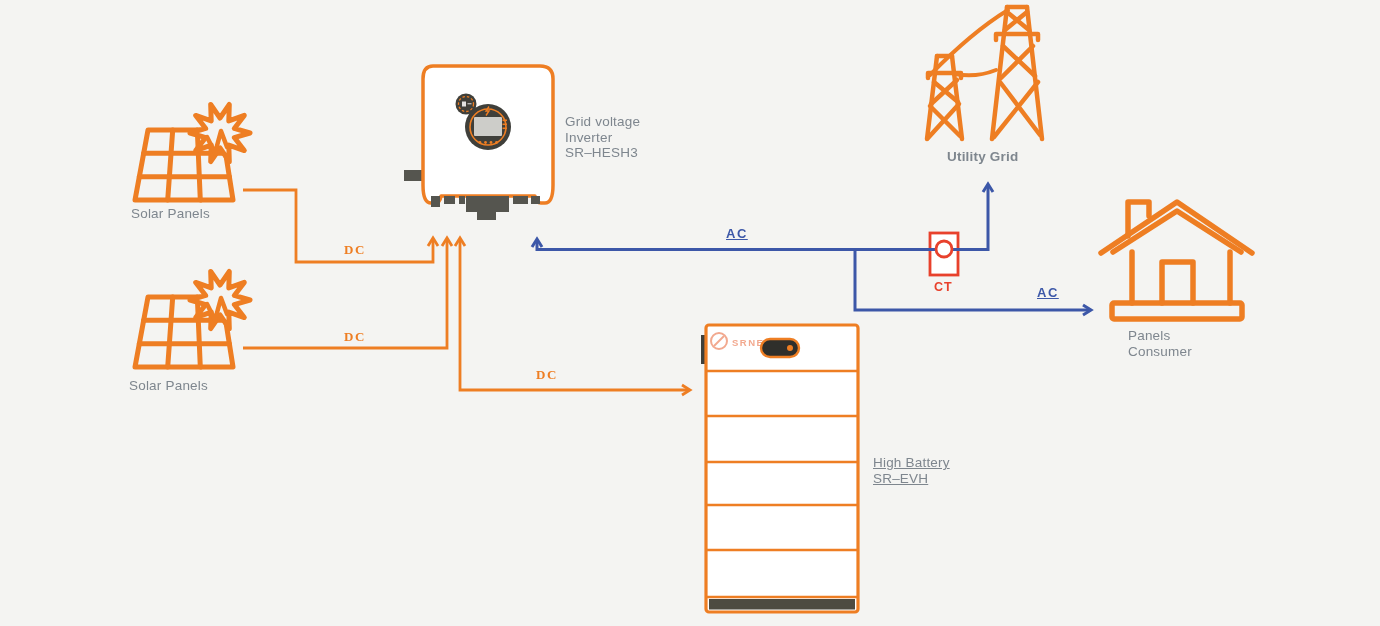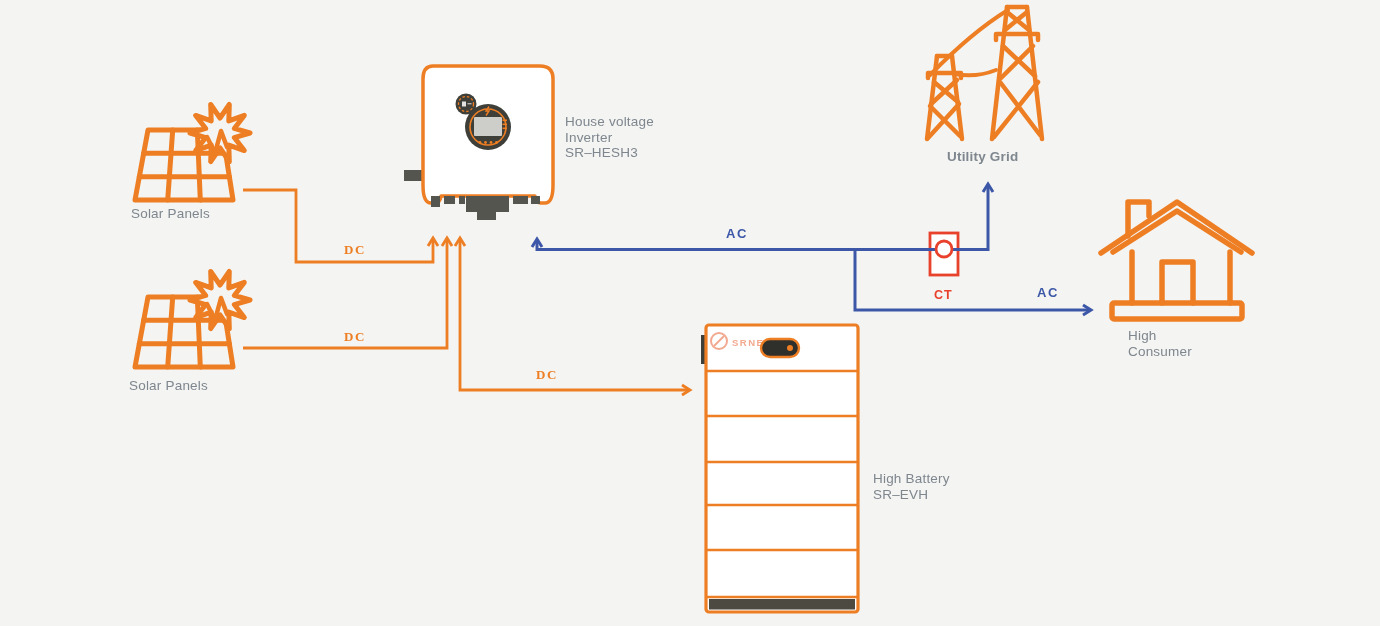--- a/index.html
+++ b/index.html
@@ -16,22 +16,22 @@
     color:var(--text_gray,#7E868E);
     font-size:13.5px;line-height:15.5px;
     white-space:pre-line;
     letter-spacing:.2px;
   }
   .lbl-flow{
     position:absolute;font-weight:bold;font-size:13px;
     letter-spacing:1.5px;white-space:nowrap;
   }
   .lbl-dc{color:var(--orange,#EE7E23);font-family:Liberation Serif, serif;}
-  .lbl-ac{color:var(--blue,#3C57A8);}
-  .lbl-ct{color:var(--red,#E8412C);font-size:12.5px;letter-spacing:1px;margin-top:8px;}
+  .lbl-ac{color:var(--blue,#3C57A8);text-decoration:underline;}
+  .lbl-ct{color:var(--red,#E8412C);font-size:12.5px;letter-spacing:1px;}
   
   .s-or{stroke:var(--orange,#EE7E23);}
   .s-bl{stroke:var(--blue,#3C57A8);}
   .s-rd{stroke:var(--red,#E8412C);}
   .s-br{stroke:var(--brand,#F2A98F);}
   .f-no{fill:none;}
   .f-wh{fill:#FFFFFF;}
   .f-bg{fill:var(--bg,#F4F4F2);}
   .f-dk{fill:var(--dark,#3F3F3A);}
   .f-gy{fill:var(--connector_gray,#55554F);}
@@ -180,27 +180,27 @@
 
     <g>
       <rect x="761" y="339" width="38" height="18" rx="9" fill="#2F2F2B" class="s-or" stroke-width="2.4"></rect>
       <circle cx="790" cy="348" r="3" class="f-or"></circle>
     </g>
   </g>
 </svg>
 
 <div class="label" style="left:131px;top:206px;">Solar Panels</div>
 <div class="label" style="left:129px;top:378px;">Solar Panels</div>
-<div class="label" style="left:565px;top:114px;">House voltage
+<div class="label" style="left:565px;top:114px;">Grid voltage
 Inverter
 SR–HESH3</div>
 <div class="label" style="left:947px;top:149px;font-weight:bold;">Utility Grid</div>
-<div class="label" style="left:1128px;top:328px;">High
+<div class="label" style="left:1128px;top:328px;">Panels
 Consumer</div>
-<div class="label" style="left:873px;top:471px;">High Battery
+<div class="label" style="left:873px;top:455px;text-decoration:underline;">High Battery
 SR–EVH</div>
 
 <div class="lbl-flow lbl-dc" style="left:344px;top:242px;">DC</div>
 <div class="lbl-flow lbl-dc" style="left:344px;top:329px;">DC</div>
 <div class="lbl-flow lbl-dc" style="left:536px;top:367px;">DC</div>
 <div class="lbl-flow lbl-ac" style="left:726px;top:226px;">AC</div>
 <div class="lbl-flow lbl-ac" style="left:1037px;top:285px;">AC</div>
 <div class="lbl-flow lbl-ct" style="left:934px;top:280px;">CT</div>
 
 </div>

